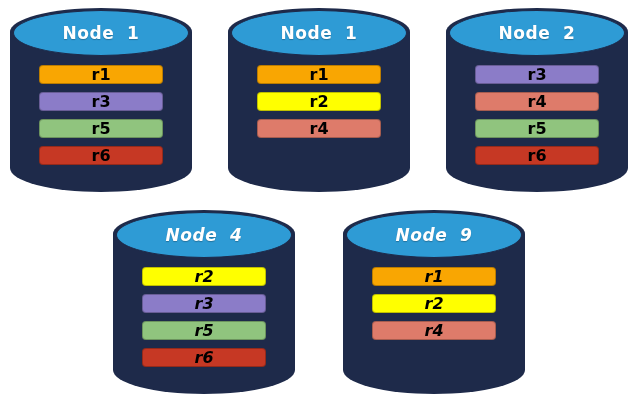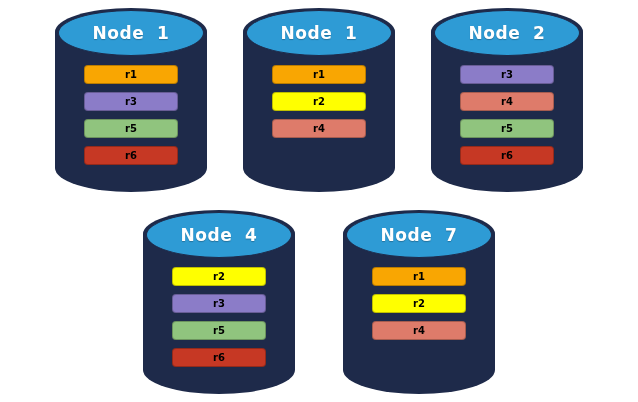--- a/index.html
+++ b/index.html
@@ -13,25 +13,25 @@
     width: 638px;
     height: 402px;
     overflow: hidden;
     background: var(--page-bg, #FFFFFF);
   }
   .row {
     display: flex;
     justify-content: center;
   }
   .row-top { gap: 36px; padding-top: 8px; }
-  .row-bottom { gap: 48px; padding-top: 18px; }
+  .row-bottom { gap: 48px; padding-top: 18px; font-style: italic; }
 
   .cylinder {
     position: relative;
-    width: 152px;
+    width: 182px;
     height: 184px;
     flex: 0 0 auto;
   }
   .cyl-shape {
     position: absolute;
     inset: 0;
     background: var(--cyl-body, #1E2A4A);
     border-radius: 50% / 13%;
   }
   .cyl-top {
@@ -66,21 +66,21 @@
   }
   .bar {
     height: 17px;
     border-radius: 4px;
     border: 1px solid rgba(0,0,0,0.25);
     display: flex;
     align-items: center;
     justify-content: center;
     color: var(--replica-label-color, #000000);
     font-weight: bold;
-    font-size: 10px;
+    font-size: 16px;
     line-height: 1;
   }
 </style>
 </head>
 <body>
 
 <div class="canvas">
   <div class="row row-top" id="row-top">
       <div class="cylinder">
     <div class="cyl-shape"></div>
@@ -127,21 +127,21 @@
     <div class="bars">
           <div class="bar" style="background: rgb(255, 255, 0);">r2</div>
           <div class="bar" style="background: rgb(139, 124, 200);">r3</div>
           <div class="bar" style="background: rgb(144, 196, 126);">r5</div>
           <div class="bar" style="background: rgb(198, 56, 36);">r6</div>
         </div>
   </div>
       <div class="cylinder">
     <div class="cyl-shape"></div>
     <div class="cyl-top">
-      <span class="node-label">Node  7</span>
+      <span class="node-label">Node  9</span>
     </div>
     <div class="bars">
           <div class="bar" style="background: rgb(249, 166, 2);">r1</div>
           <div class="bar" style="background: rgb(255, 255, 0);">r2</div>
           <div class="bar" style="background: rgb(222, 123, 106);">r4</div>
         </div>
   </div>
     </div>
 </div>
 

